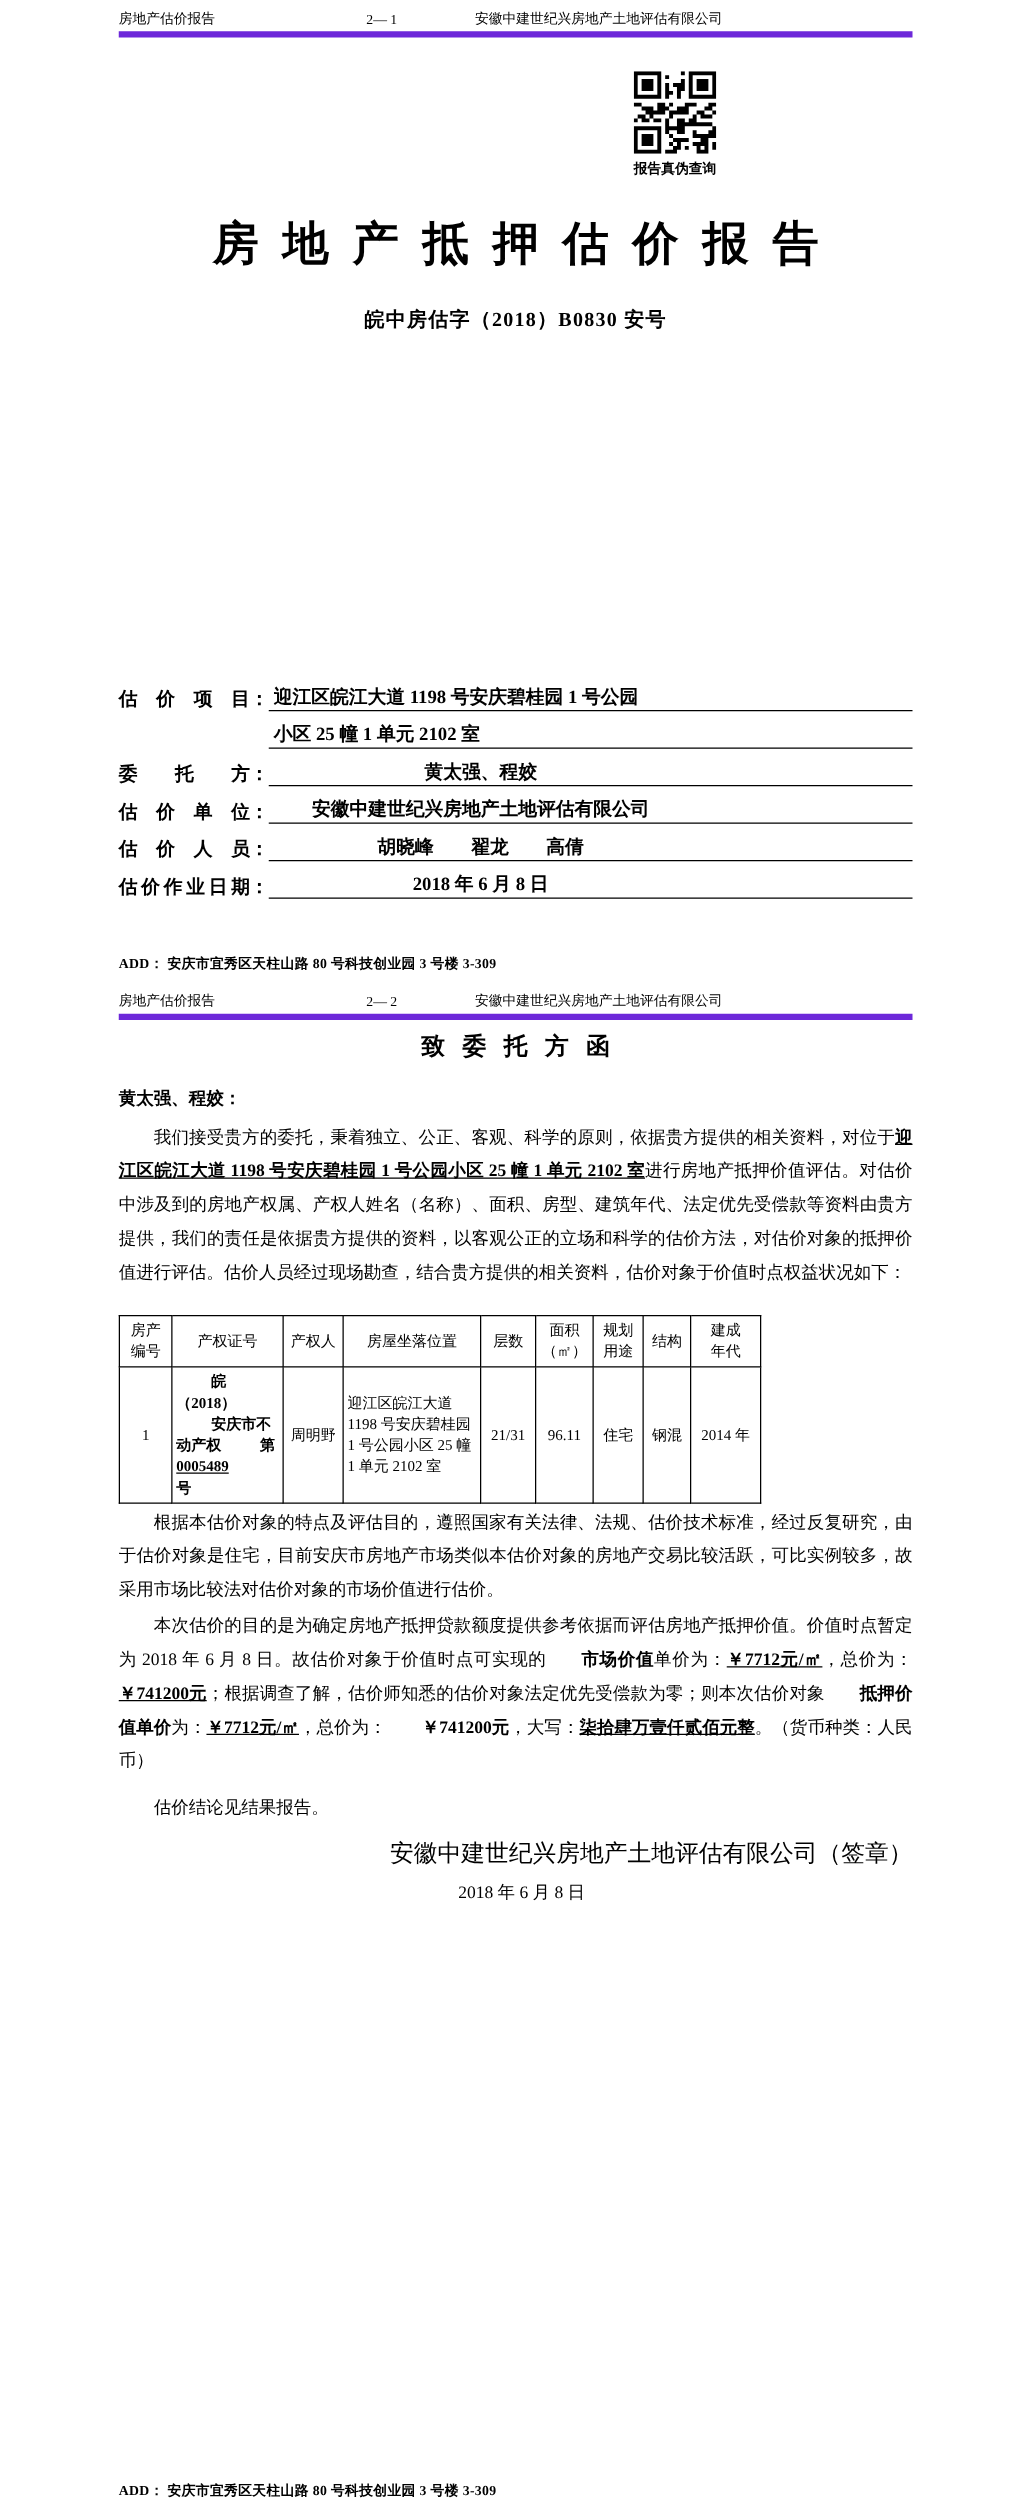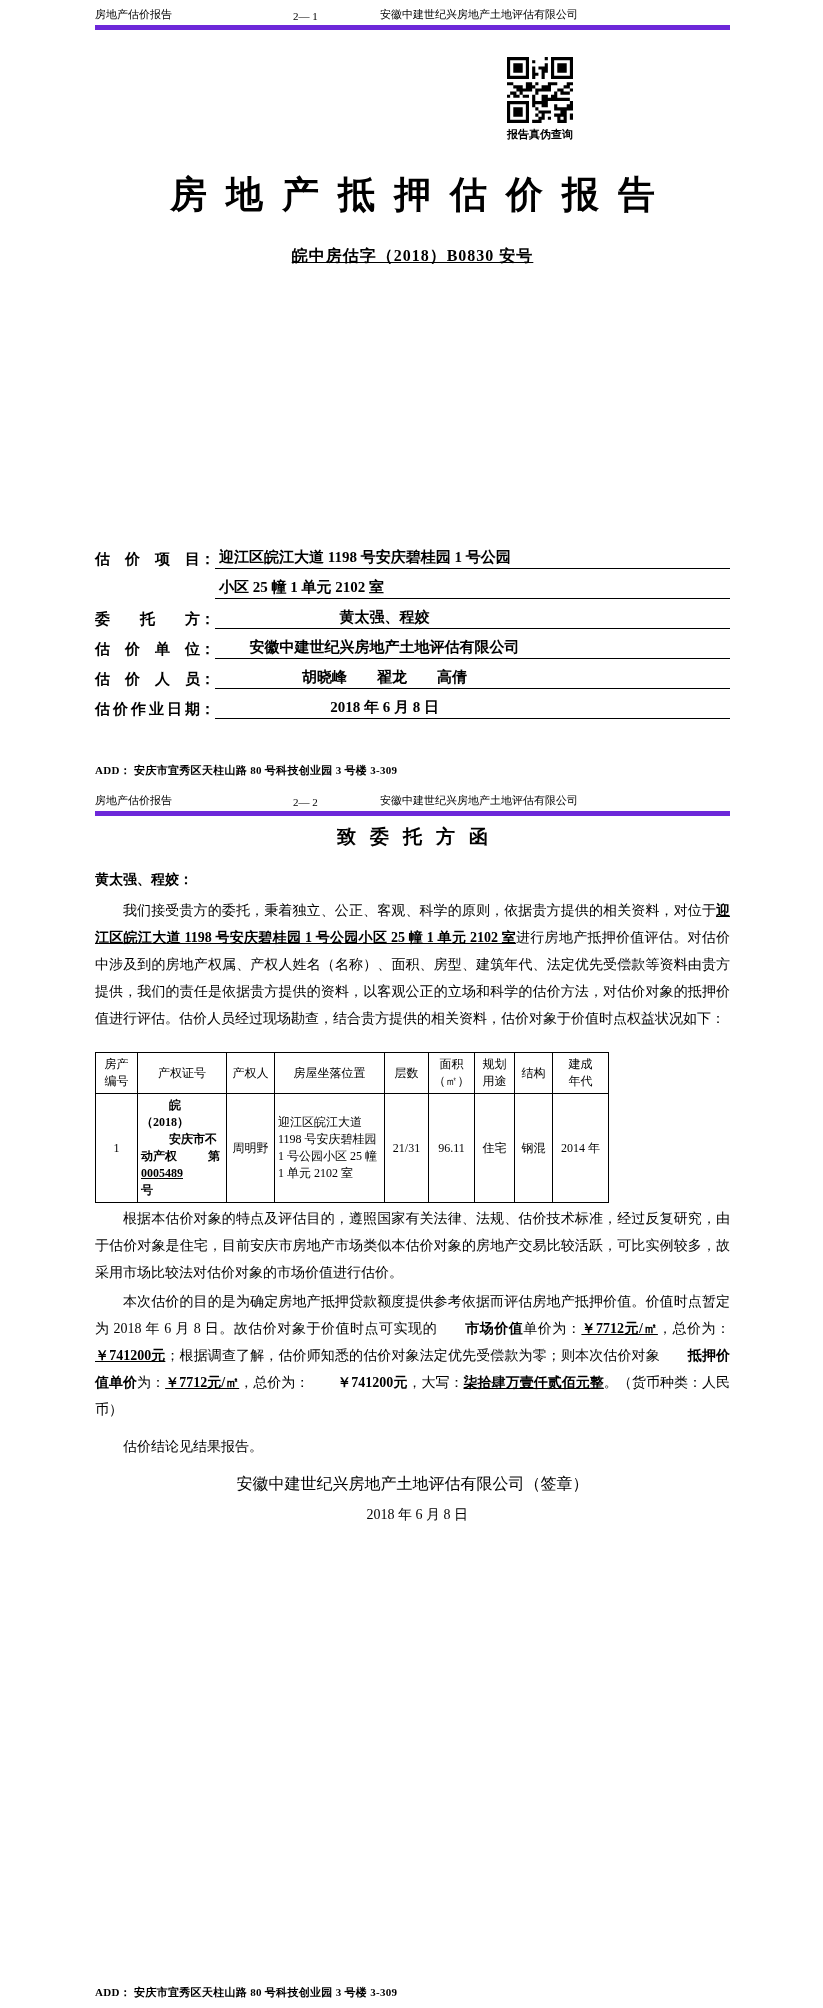--- a/index.html
+++ b/index.html
@@ -22,21 +22,21 @@
   .pg-footer { margin-top:auto; margin-bottom:8px; font-size:11px; font-weight:bold; letter-spacing:.3px; }
 
   
   .qr { position:absolute; top:57px; left:505px; width:70px; text-align:center; }
   .qr svg { display:block; margin:0 auto; background:#fff; }
   .qr-cap { margin-top:4px; font-size:11px; font-weight:bold; white-space:nowrap; }
 
   
   .main-title { margin-top:140px; text-align:center; font-size:37px; font-weight:bold;
                 letter-spacing:19px; text-indent:19px; white-space:nowrap; }
-  .doc-no { margin-top:26px; text-align:center; font-size:16px; font-weight:bold; letter-spacing:1px;text-decoration:underline; }
+  .doc-no { margin-top:26px; text-align:center; font-size:16px; font-weight:bold; letter-spacing:1px; }
 
   .fields { margin-top:282px; font-size:15px; font-weight:bold; }
   .f-row { display:flex; align-items:flex-end; height:20px; margin-bottom:10px; }
   .f-label { display:inline-block; width:105px; text-align:justify; text-align-last:justify; }
   .f-colon { width:15px; }
   .f-spacer { width:120px; }
   .f-line { flex:1; border-bottom:1px solid #000; text-align:center; padding:0 4px 1px 4px;
             white-space:nowrap; overflow:hidden; }
   .f-line.left { text-align:left; }
   .f-line.mid { padding-right:180px; }
@@ -57,21 +57,21 @@
   
   .prop-table { margin-top:20px; border-collapse:collapse; table-layout:fixed; width:513px;
                 font-size:12px; line-height:17px; }
   .prop-table th, .prop-table td { border:1px solid #000; vertical-align:middle;
                 text-align:center; padding:3px 2px; font-weight:normal; }
   .prop-table td.al { text-align:left; padding-left:3px; padding-right:3px; }
   .prop-table thead th { height:38px; }
   .prop-table tbody td { height:88px; }
 
   
-  .sig { margin-top:10px; font-size:16px; line-height:27px; text-align:center; }
+  .sig { margin-top:10px; font-size:19px; line-height:27px; text-align:right; }
   .legal { margin-top:4px; font-size:14px; line-height:27px; text-align:right; padding-right:170px; }
   .sign-date { margin-top:4px; font-size:14px; line-height:27px; text-align:right; padding-right:262px; }
 </style>
 </head>
 <body>
 
 <div class="sheet">
 
   <section class="page page1">
 

